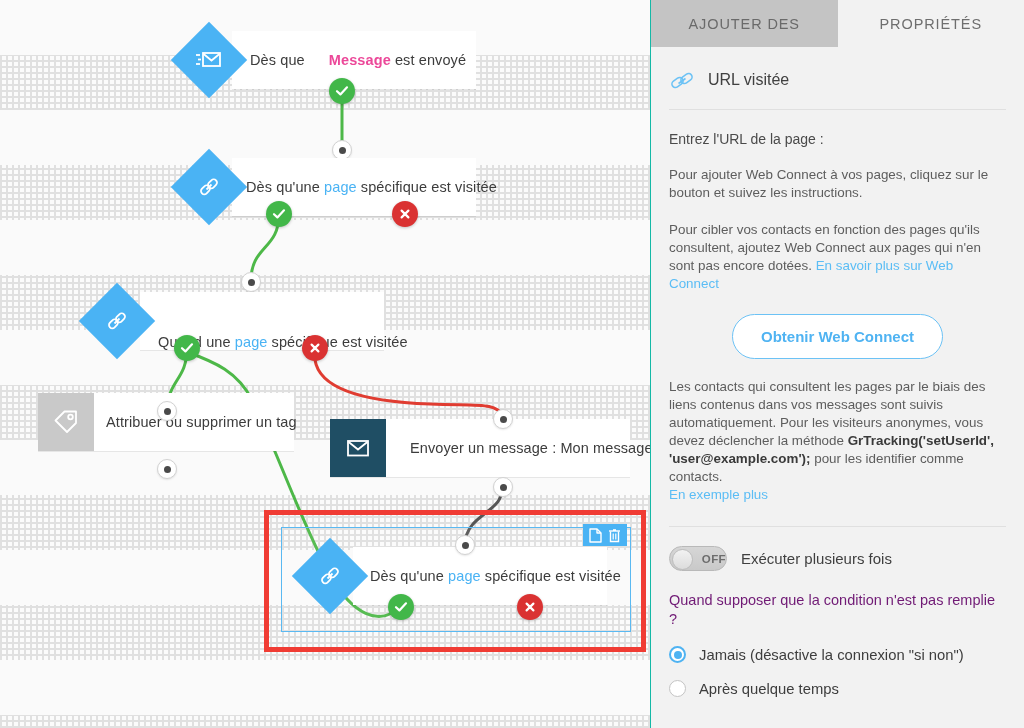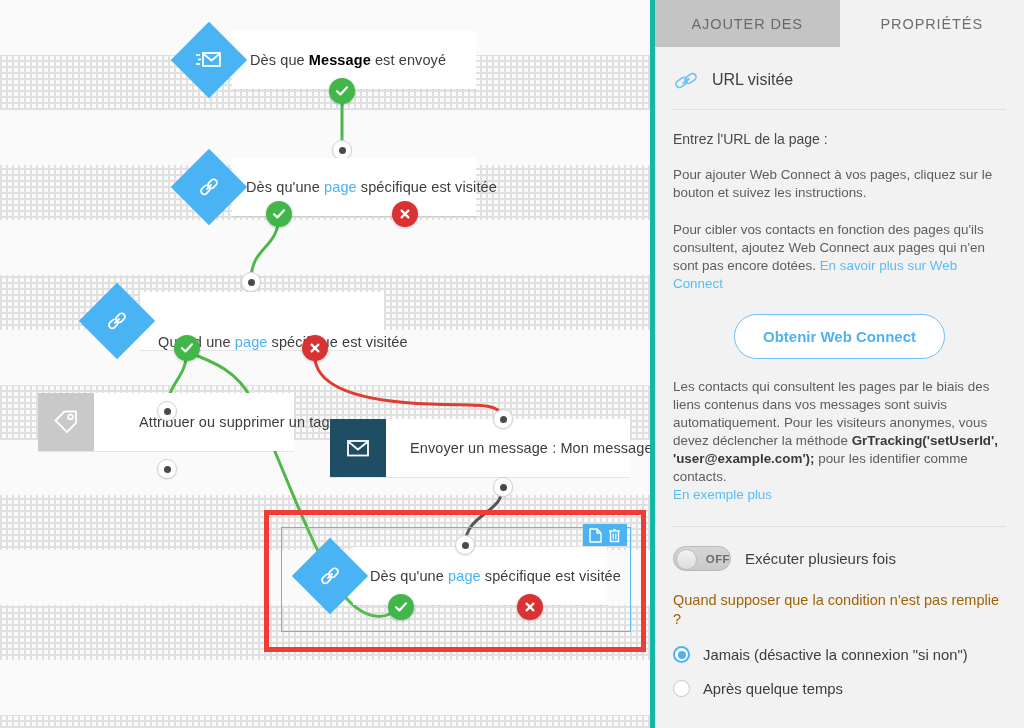--- a/index.html
+++ b/index.html
@@ -54,21 +54,21 @@
     display: flex;
     align-items: center;
     box-shadow: 0 1px 0 rgba(0,0,0,0.08);
   }
   .node .node-label {
     font-size: 14.5px;
     color: #3c3c3c;
     white-space: nowrap;
     letter-spacing: .1px;
   }
-  .node .node-label b { font-weight: bold; color: #000000; }
+  .node .node-label b { font-weight: bold; color: #ec4899; margin-left: 20px; }
   .node .node-label .lk { color: #4ab3f4; }
 
   
   .diamond {
     position: absolute;
     width: 54px; height: 54px;
     background: #4ab3f4;
     transform: rotate(45deg);
     display: flex; align-items: center; justify-content: center;
   }
@@ -120,21 +120,21 @@
     display: flex; align-items: center; gap: 6px;
     padding: 0 6px;
   }
   .node-toolbar span { display:flex; align-items:center; cursor: pointer; }
 
   
   #panel {
     position: absolute; left: 650px; top: 0;
     width: 374px; height: 728px;
     background: #f2f2f2;
-    border-left: 5px solid #14b8a6;
+    border-left: 1px solid #14b8a6;
   }
   #tabs { display: flex; height: 47px; }
   .tab {
     flex: 1;
     display: flex; align-items: center; justify-content: center;
     font-size: 14.5px;
     color: #6e6e6e;
     letter-spacing: .9px;
     cursor: pointer;
     background: #f2f2f2;
@@ -191,21 +191,21 @@
     width: 21px; height: 21px; border-radius: 50%;
     background: linear-gradient(#f2f2f2, #dcdcdc);
     border: 1px solid #bdbdbd;
   }
   .switch .sw-label {
     font-size: 11.5px; font-weight: bold; color: #6d6d6d;
     letter-spacing: .4px;
   }
   .toggle-row .tg-text { font-size: 15px; color: #3f3f3f; }
 
-  .q-label { font-size: 14.5px; color: #a16207; line-height: 19px; margin-top: 20px; }
+  .q-label { font-size: 14.5px; color: #701a75; line-height: 19px; margin-top: 20px; }
   .radio-row { display: flex; align-items: center; gap: 13px; margin-top: 17px; }
   .radio {
     width: 17px; height: 17px; border-radius: 50%;
     background: #fff; border: 1px solid #c4c4c4;
     display: flex; align-items: center; justify-content: center;
     flex: 0 0 auto; cursor: pointer;
   }
   .radio.checked { border: 2px solid #4fb3f2; }
   .radio.checked i { width: 8px; height: 8px; border-radius: 50%; background: #4fb3f2; display: block; }
   .radio-row .rlabel { font-size: 14.8px; color: #3d3d3d; }
@@ -304,21 +304,21 @@
       <svg width="14" height="14" viewBox="0 0 14 14">
           <path d="M2,7.2 L5.4,10.4 L12,3.3" fill="none" stroke="#fff" stroke-width="2.2" stroke-linecap="round" stroke-linejoin="round"></path>
         </svg>
     </div>
     <div class="badge no" style="left:302px; top:335px;">
       <svg width="12" height="12" viewBox="0 0 12 12">
           <path d="M2.6,2.6 L9.4,9.4 M9.4,2.6 L2.6,9.4" stroke="#fff" stroke-width="2.2" stroke-linecap="round"></path>
         </svg>
     </div>
 
-    <div class="node" style="left:38px; top:393px; width:256px;gap:33px;">
+    <div class="node" style="left:38px; top:393px; width:256px;">
       <div class="sqicon gray">
         <svg width="28" height="28" viewBox="0 0 28 28">
           <path d="M3.5,12.5 L12.5,3.5 L24,3.5 L24,15 L15,24 Z" fill="none" stroke="#fff" stroke-width="1.8" stroke-linejoin="round" transform="rotate(0 14 14)"></path>
           <circle cx="18.5" cy="9" r="2.3" fill="none" stroke="#fff" stroke-width="1.8"></circle>
         </svg>
       </div>
       <div class="node-label" style="margin-left:12px;">Attribuer ou supprimer un tag</div>
     </div>
     <div class="port" style="left:157px; top:401px;">
         <i></i>

